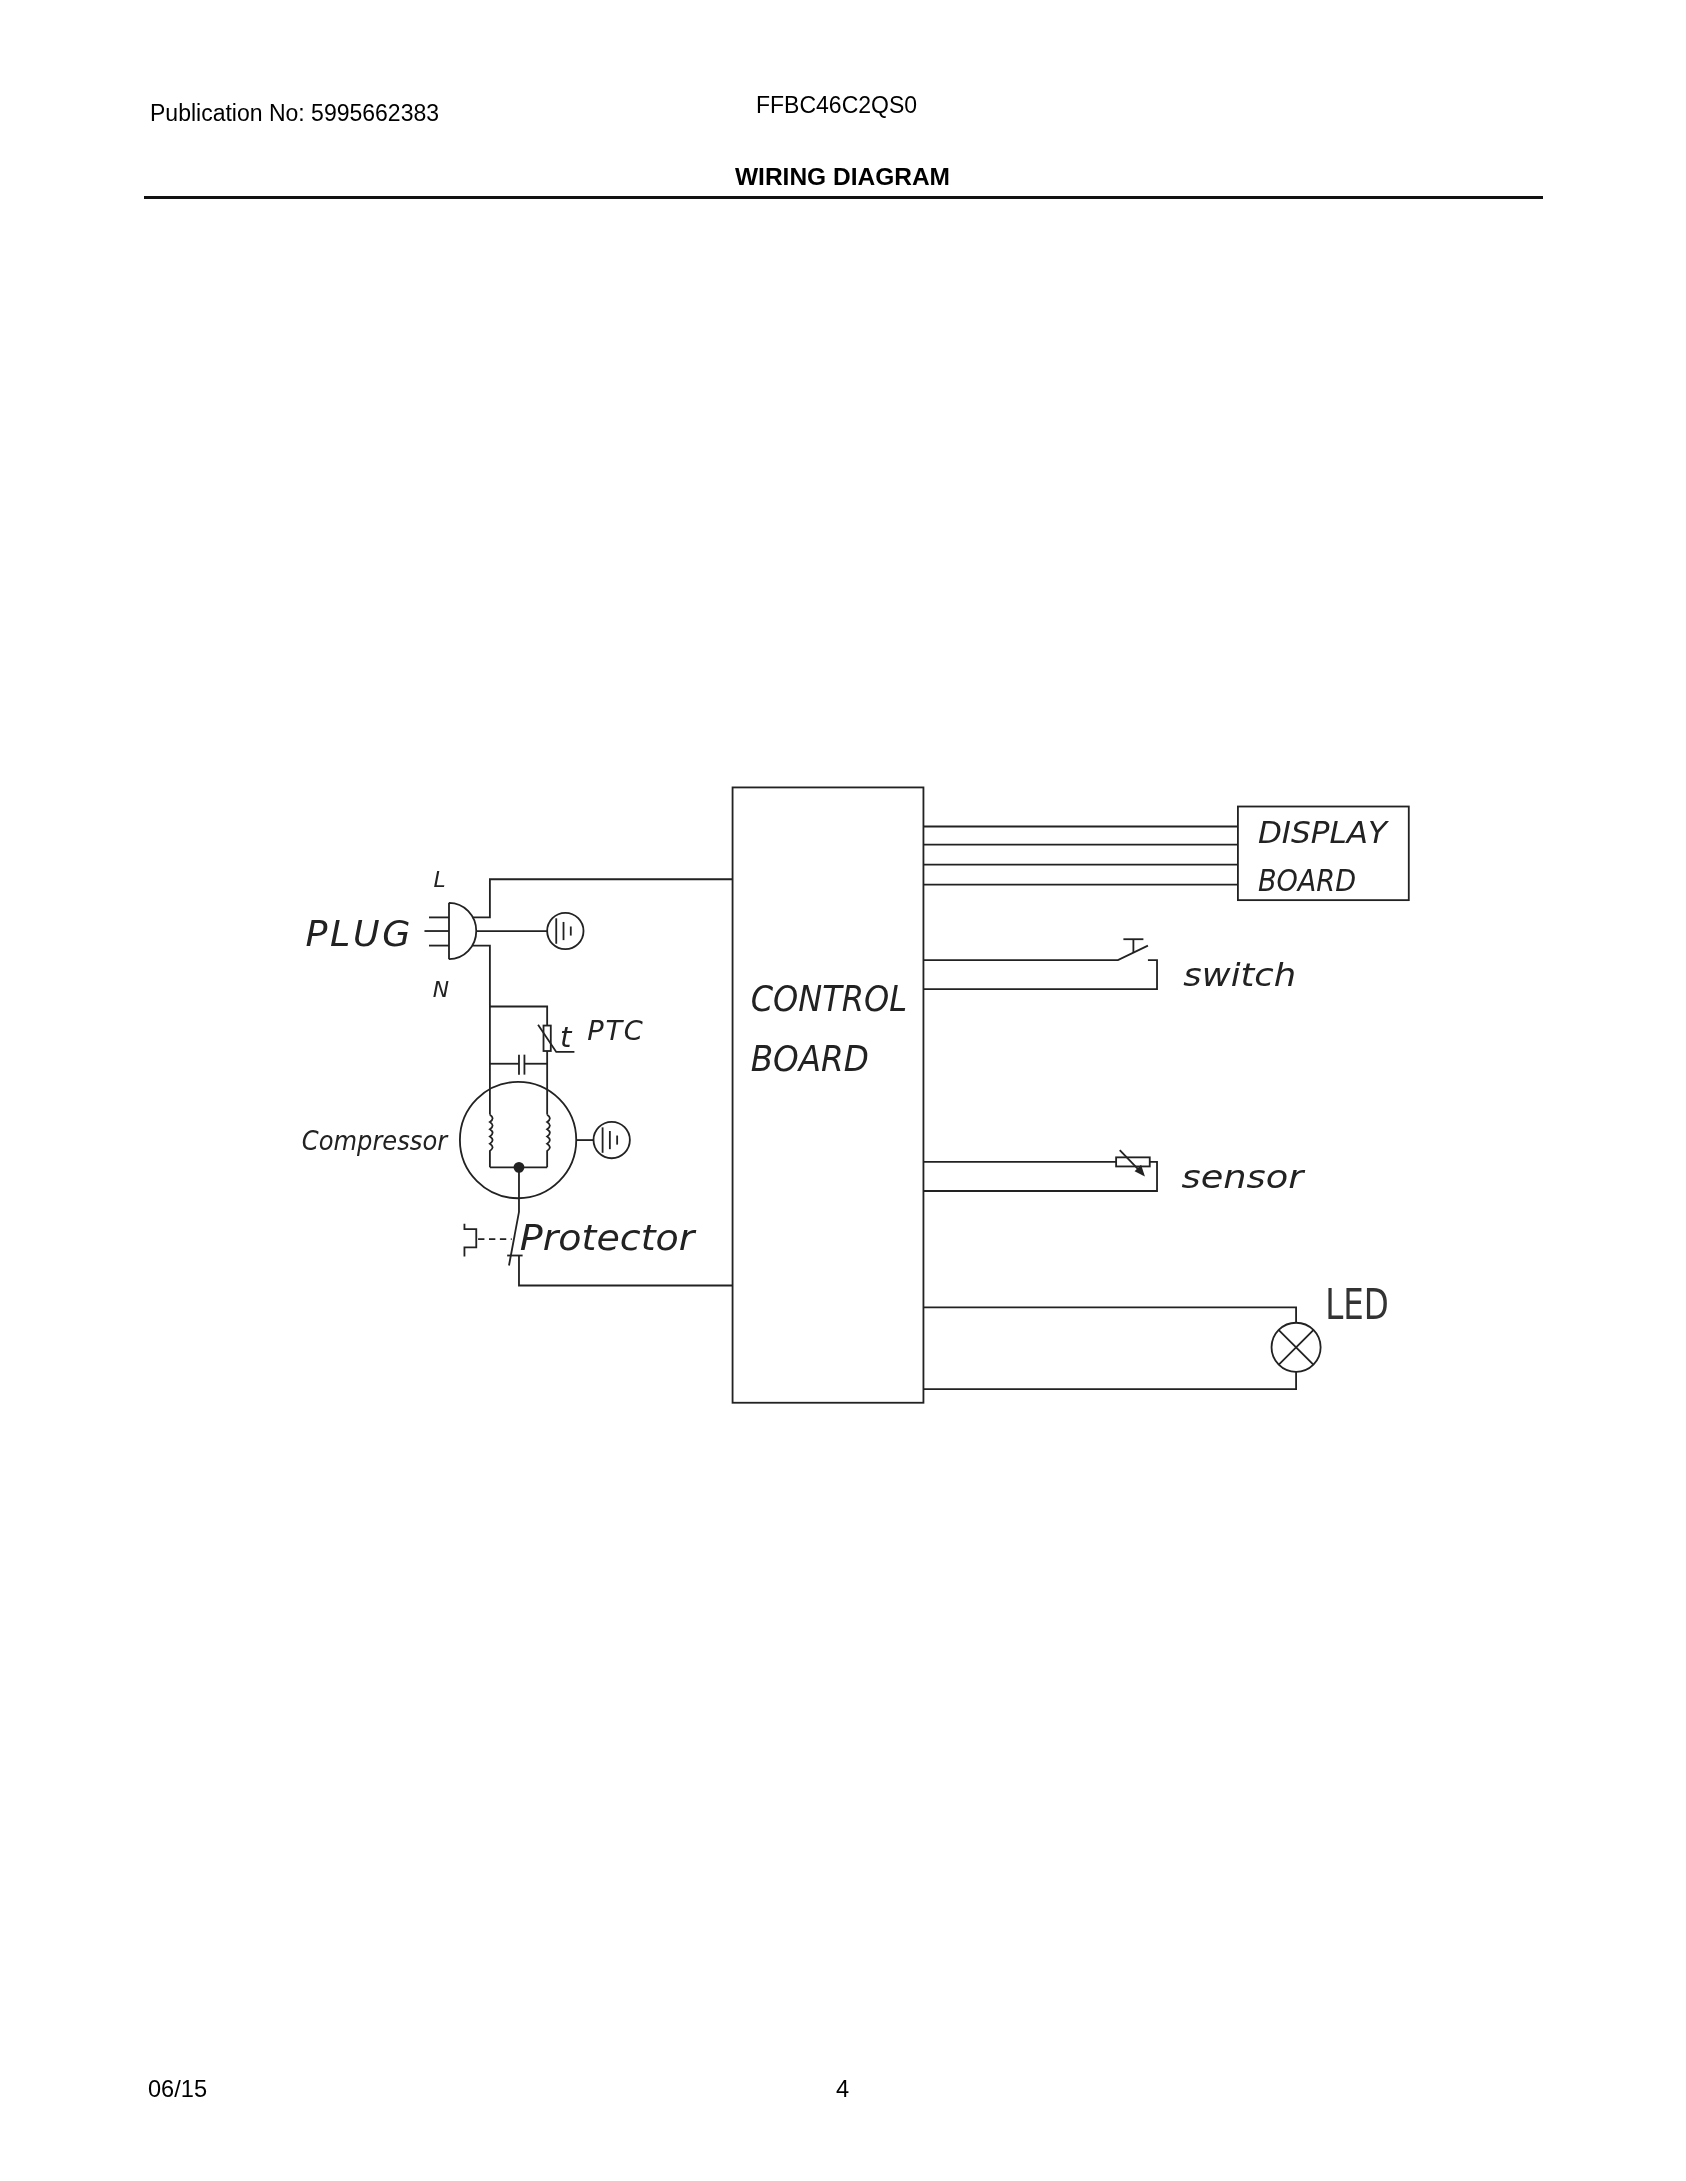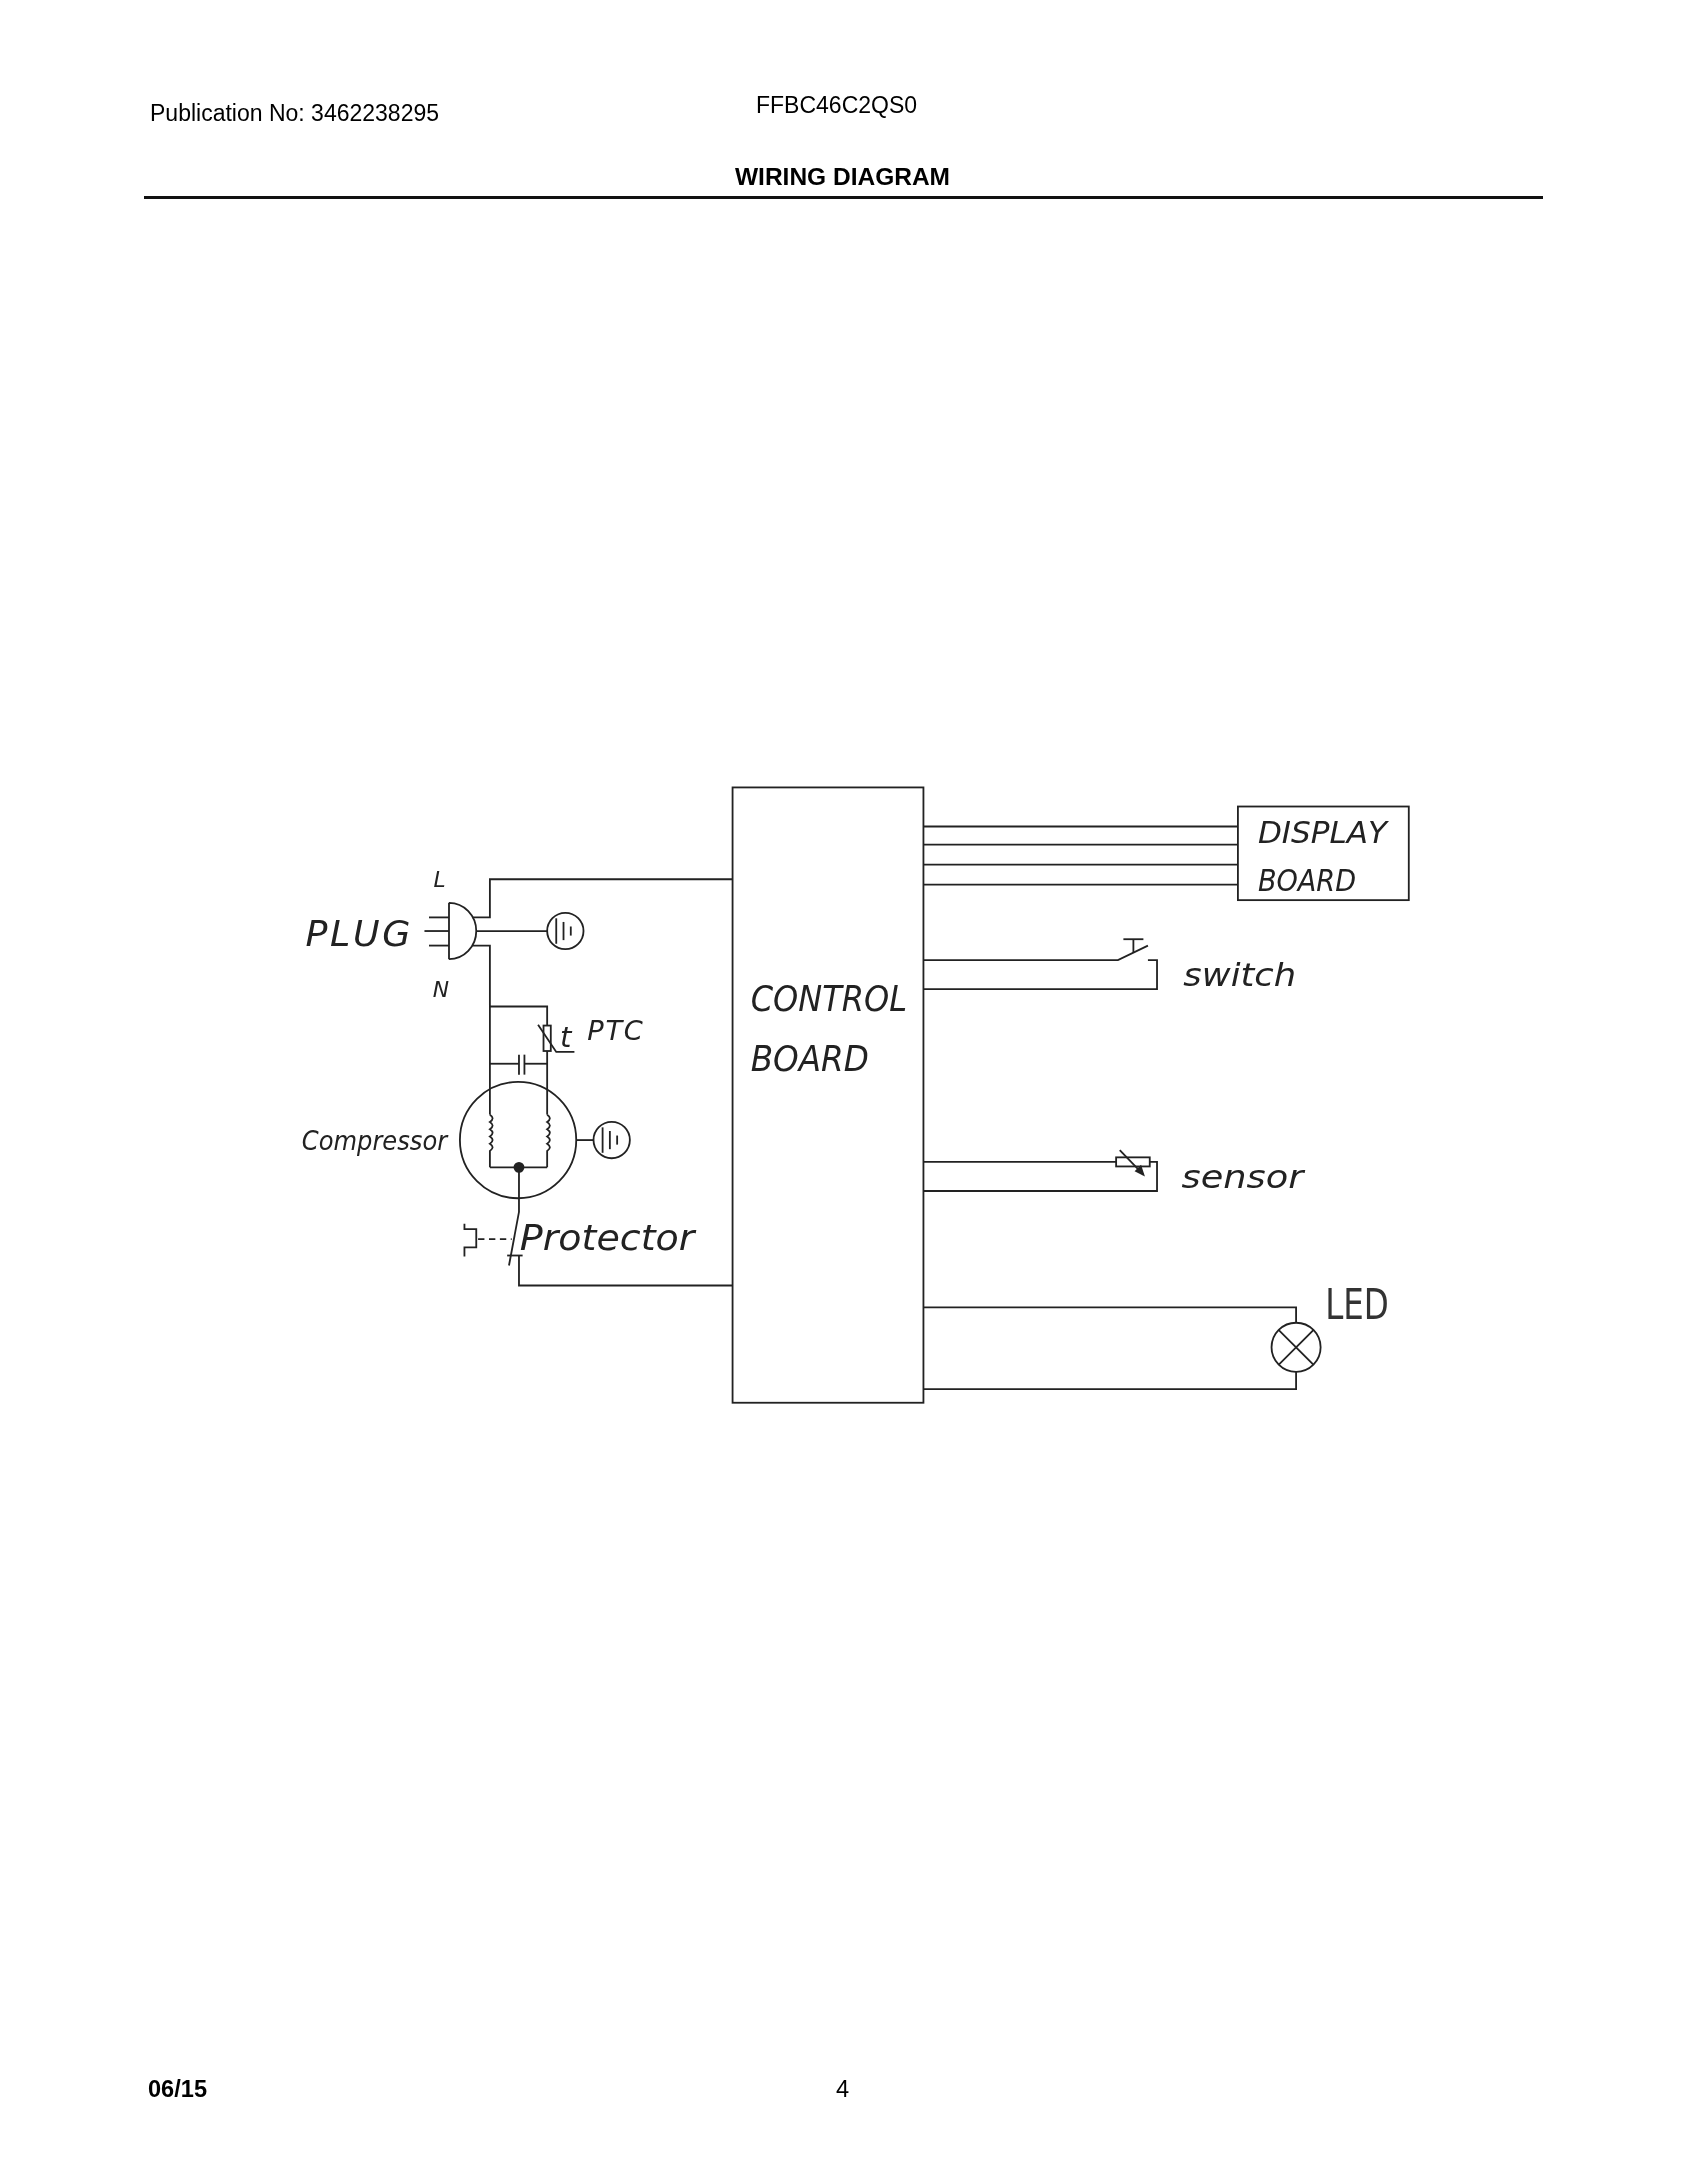--- a/index.html
+++ b/index.html
@@ -8,21 +8,21 @@
     .title { position: absolute; font-size: 24.5px; font-weight: bold; line-height: 1; white-space: nowrap; font-family: "Liberation Sans", sans-serif; margin-left: 12px; }
     .rule { position: absolute; left: 144px; top: 196px; width: 1399px; height: 2.7px; background: #111; }
     .ftr { position: absolute; font-size: 23.6px; line-height: 1; white-space: nowrap; font-family: "Liberation Sans", sans-serif; }
     svg.diagram { position: absolute; left: 0; top: 0; }
     .lbl { font-family: "DejaVu Sans", sans-serif; font-style: italic; fill: #222; }
     .led { font-family: "DejaVu Sans", sans-serif; fill: #333; }
   </style>
 </head>
 <body>
 
-<div class="hdr" style="left:150px; top:102px;">Publication No: 3462238295</div>
+<div class="hdr" style="left:150px; top:102px;">Publication No: 5995662383</div>
 <div class="hdr" style="left:756px; top:94px;">FFBC46C2QS0</div>
 <div class="title" style="left:723px; top:165px;">WIRING DIAGRAM</div>
 <div class="rule"></div>
 
 <svg class="diagram" width="1686" height="2182" viewBox="0 0 1855 2400" xmlns="http://www.w3.org/2000/svg">
   <g stroke="#222" stroke-width="2" fill="none">
 
     <rect x="806" y="866" width="210" height="677"></rect>
 
     <rect x="1362" y="887" width="188" height="103"></rect>
@@ -124,15 +124,15 @@
   <text class="lbl" x="572" y="1375" font-size="40" textLength="192" lengthAdjust="spacingAndGlyphs">Protector</text>
   <text class="lbl" x="826" y="1112" font-size="40" textLength="172" lengthAdjust="spacingAndGlyphs">CONTROL</text>
   <text class="lbl" x="826" y="1178" font-size="40" textLength="130" lengthAdjust="spacingAndGlyphs">BOARD</text>
   <text class="lbl" x="1384" y="927" font-size="34" textLength="142" lengthAdjust="spacingAndGlyphs">DISPLAY</text>
   <text class="lbl" x="1384" y="980" font-size="34" textLength="108" lengthAdjust="spacingAndGlyphs">BOARD</text>
   <text class="lbl" x="1302" y="1084" font-size="36" textLength="124" lengthAdjust="spacingAndGlyphs">switch</text>
   <text class="lbl" x="1300" y="1307" font-size="36" textLength="134" lengthAdjust="spacingAndGlyphs">sensor</text>
   <text class="led" x="1458" y="1451" font-size="46" textLength="70" lengthAdjust="spacingAndGlyphs">LED</text>
 </svg>
 
-<div class="ftr" style="left:148px; top:2078px;font-weight:bold;">06/15</div>
+<div class="ftr" style="left:148px; top:2078px;">06/15</div>
 <div class="ftr" style="left:836px; top:2078px;">4</div>
 
 
 </body></html>

